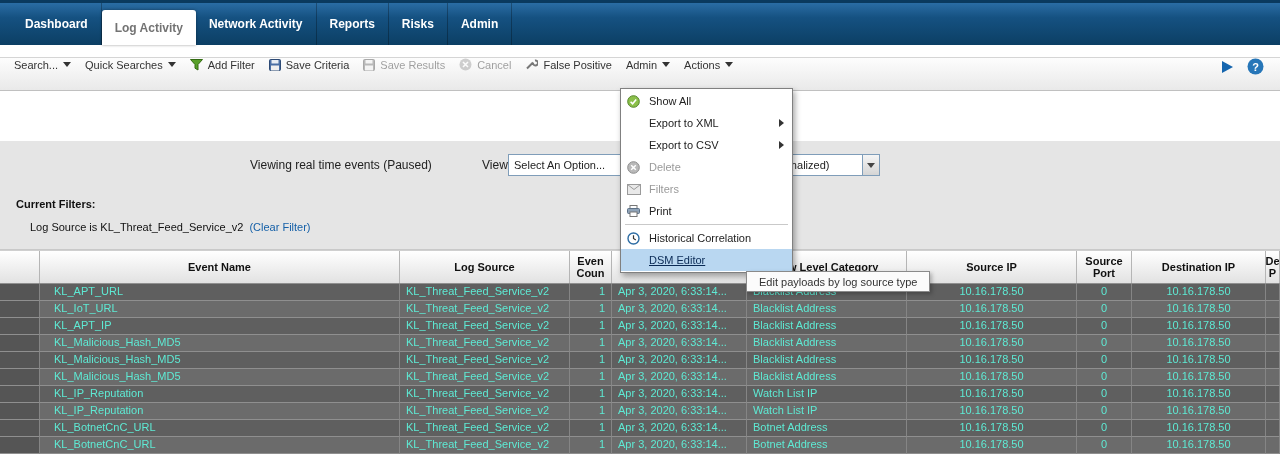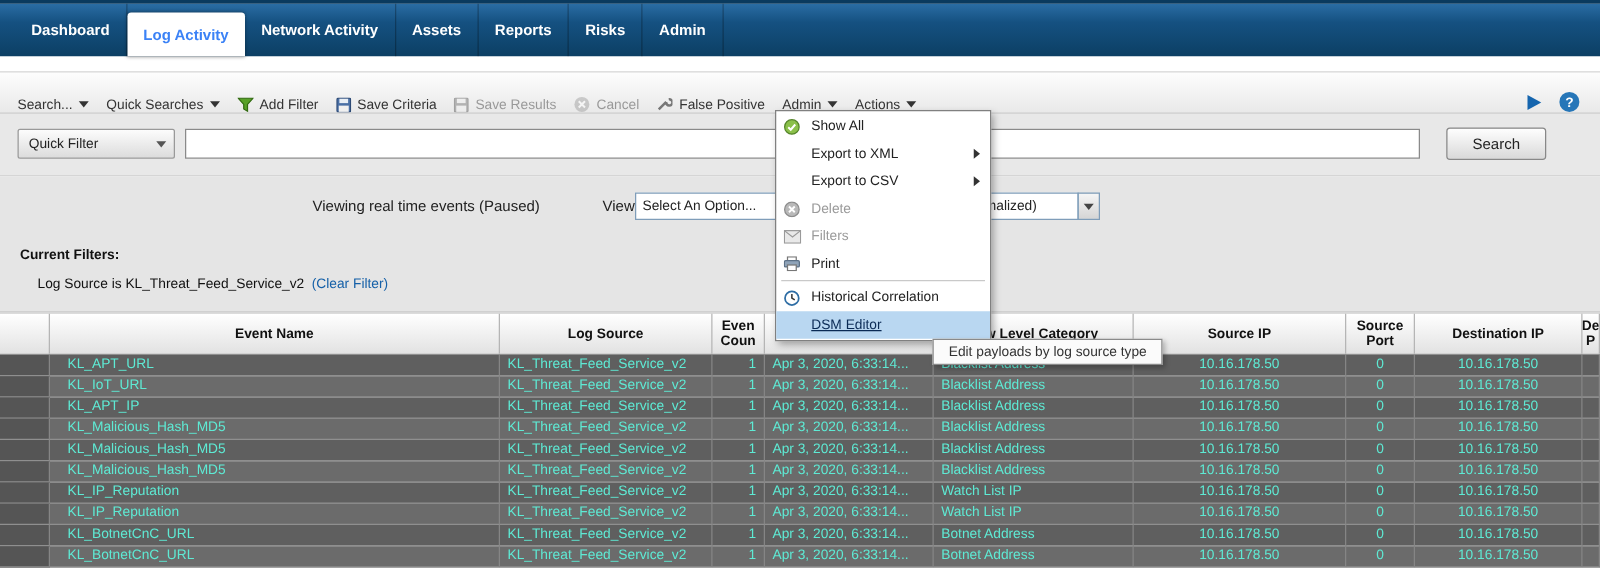--- a/index.html
+++ b/index.html
@@ -6,29 +6,29 @@
   body{font-family:"Liberation Sans",sans-serif;background:#fff}
   .screen{position:relative;width:1280px;height:455px;background:#fff;overflow:hidden}
 
   
   .nav{position:absolute;top:0;left:0;right:0;height:45px;
        background:linear-gradient(180deg,#2a6da4 0%,#155181 35%,#0c3f64 100%);
        border-top:3px solid #0a3a5e;display:flex;align-items:stretch}
   .nav-tabs{display:flex;align-items:stretch;padding-left:12px}
   .tab{color:#fff;font-size:12px;font-weight:bold;display:flex;align-items:center;
        padding:0 13px;border-right:1px solid rgba(0,0,0,.28);cursor:pointer;white-space:nowrap}
-  .tab.active{background:#fff;color:#3b82f6;margin-top:7px;border-radius:3px 3px 0 0;
+  .tab.active{background:#fff;color:#737373;margin-top:7px;border-radius:3px 3px 0 0;
        border-right:none;box-shadow:0 0 3px rgba(0,0,0,.4)}
   .system-time{margin-left:auto;display:flex;align-items:center;padding-right:14px;
        color:#fff;font-size:11px;font-weight:bold;white-space:nowrap}
 
   
   .toolbar{position:absolute;top:57px;left:0;right:0;height:34px;
        background:linear-gradient(#fdfdfd,#e9e9e9);border-top:1px solid #d5d5d5;
-       border-bottom:1px solid #c0c0c0;display:flex;align-items:flex-end}
+       border-bottom:1px solid #c0c0c0;display:flex;align-items:flex-start}
   #toolbar-items{display:flex;align-items:center;gap:14px;padding-left:14px;flex:1}
   .tb-item{display:flex;align-items:center;gap:5px;font-size:11px;color:#333;cursor:pointer;white-space:nowrap}
   .tb-item.disabled{opacity:.45;filter:grayscale(1);cursor:default}
   .toolbar-right{display:flex;align-items:center;gap:12px;padding-right:16px}
   .ticon{display:inline-flex;align-items:center}
   .arr-down{width:0;height:0;border-left:4px solid transparent;border-right:4px solid transparent;
        border-top:5px solid #333;display:inline-block}
   .arr-right{width:0;height:0;border-top:4px solid transparent;border-bottom:4px solid transparent;
        border-left:5px solid #333;display:inline-block;margin-left:auto}
 
@@ -96,21 +96,20 @@
 </head>
 <body>
 
 <div class="screen">
 
   <div class="nav">
     <div class="nav-tabs" id="nav-tabs">
         <div class="tab">Dashboard</div>
         <div class="tab active">Log Activity</div>
         <div class="tab">Network Activity</div>
-        <div class="tab">Assets</div>
         <div class="tab">Reports</div>
         <div class="tab">Risks</div>
         <div class="tab">Admin</div>
       </div>
   </div>
 
   <div class="toolbar">
     <div id="toolbar-items">
         <div class="tb-item">
           <span>Search...</span>
@@ -182,28 +181,20 @@
       </span>
       <span class="ticon">
         <svg width="17" height="17" viewBox="0 0 17 17">
             <circle cx="8.5" cy="8.5" r="8" fill="#2676b8"></circle>
             <text x="8.5" y="12.5" text-anchor="middle" font-size="11" fill="#fff" font-weight="bold">?</text>
           </svg>
       </span>
     </div>
   </div>
 
-  <div class="qf-row">
-    <div class="qf-combo">
-      <span>Quick Filter</span>
-      <span class="arr-down"></span>
-    </div>
-    <input class="qf-input" value="" style="">
-    <button class="search-btn">Search</button>
-  </div>
 
   <div class="info-panel">
     <span class="viewing">Viewing real time events (Paused)</span>
     <span class="view-label">View:</span>
     <div class="select select1">
       <span>Select An Option...</span>
       <span class="arr-down"></span>
     </div>
     <div class="select select2">
       <span>Default (Normalized)</span>

